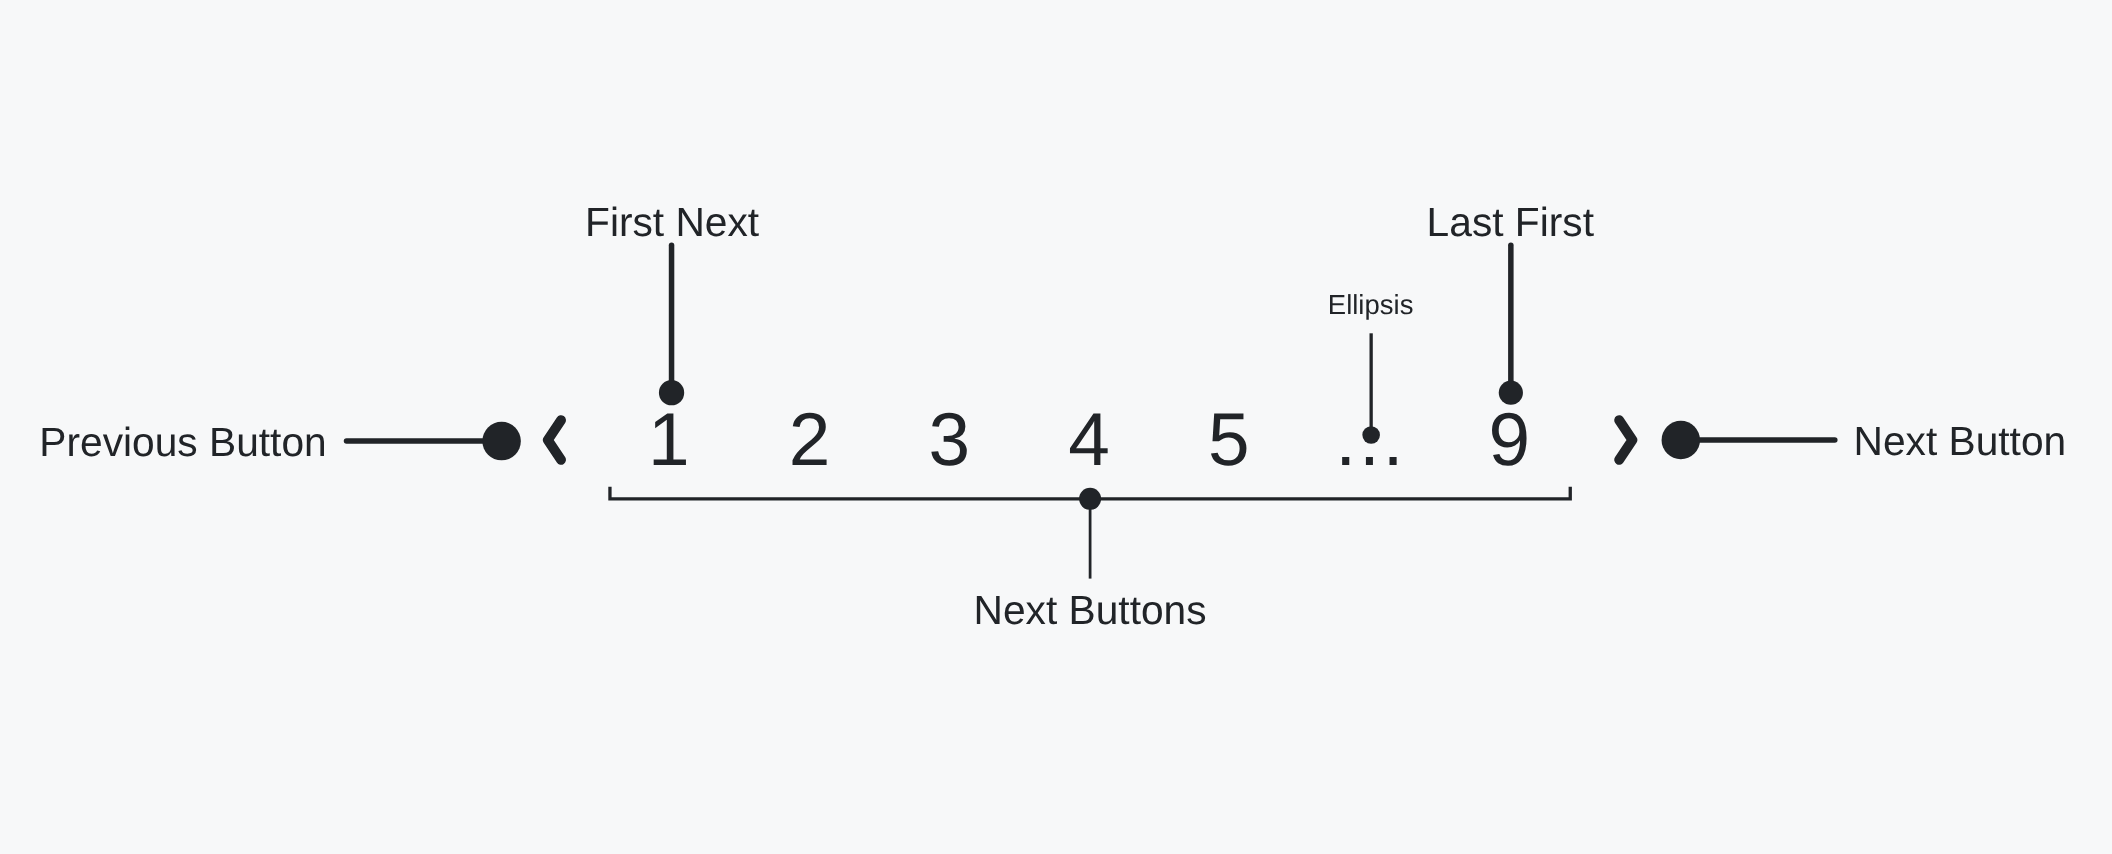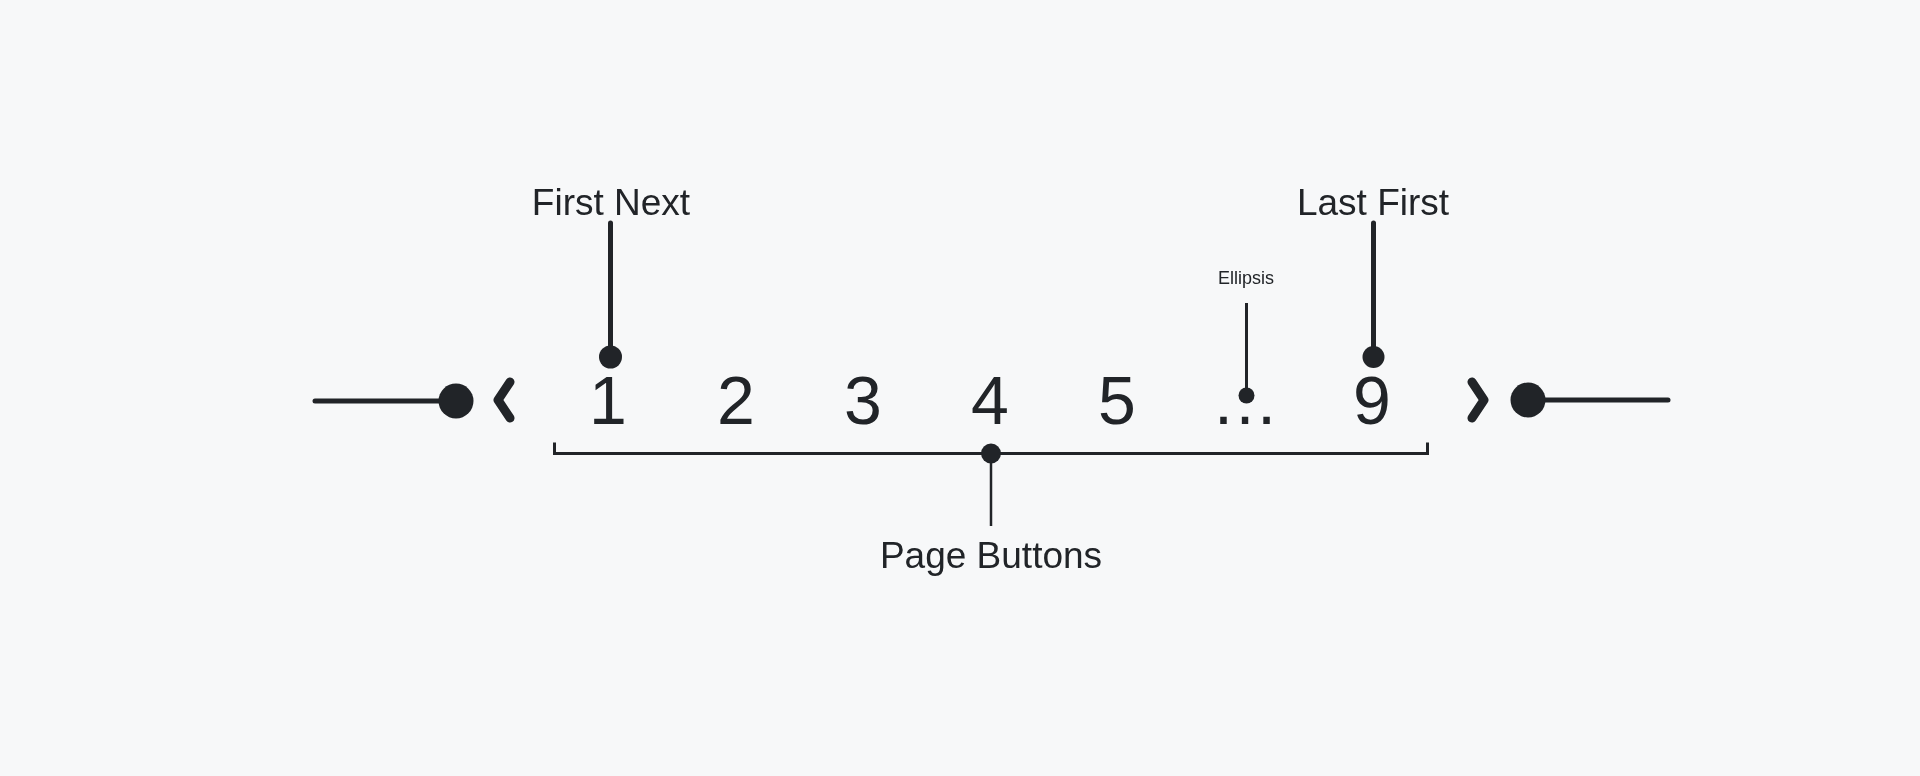--- a/index.html
+++ b/index.html
@@ -26,21 +26,21 @@
   .overlay circle { fill: var(--ink); }
   .label {
     position: absolute;
     font-size: 37px;
     line-height: 1;
     white-space: nowrap;
     color: var(--ink);
   }
   .label.centered { transform: translate(-50%, -50%); }
   .label.vcentered { transform: translateY(-50%); }
-  .label.small { font-size: 18px; text-align: right; }
+  .label.small { font-size: 25px; text-align: right; }
   .page-btn {
     position: absolute;
     top: 400px;
     transform: translate(-50%, -50%);
     font-size: 68px;
     line-height: 1;
     white-space: nowrap;
     color: var(--ink);
     background: none;
     border: none;
@@ -84,24 +84,26 @@
     <circle cx="1373.5" cy="357" r="11"></circle>
 
     <line x1="1246.5" y1="303" x2="1246.5" y2="389" stroke-width="3"></line>
     <circle cx="1246.5" cy="395.5" r="8"></circle>
 
     <path d="M 554.5 442.5 L 554.5 453.5 L 1427.5 453.5 L 1427.5 442.5" fill="none" stroke-width="3"></path>
     <circle cx="991" cy="453.5" r="10"></circle>
     <line x1="991" y1="462" x2="991" y2="526" stroke-width="2.5"></line>
   </svg>
 
+  <div class="label vcentered" style="right:1623px; top:402px;">Previous Button</div>
+  <div class="label vcentered" style="left:1685px; top:401px;">Next Button</div>
   <div class="label centered" style="left:611px; top:202px;">First Next</div>
   <div class="label centered" style="left:1373px; top:202px;">Last First</div>
   <div class="label centered small" style="left:1246px; top:278px;">Ellipsis</div>
-  <div class="label centered" style="left:991px; top:555px;">Page Buttons</div>
+  <div class="label centered" style="left:991px; top:555px;">Next Buttons</div>
 
   <button class="nav-btn" style="left:489px; top:377px;">
     <svg width="30" height="46" viewBox="0 0 30 46">
       <polyline points="21,5 9,23 21,41"></polyline>
     </svg>
   </button>
 
   <button class="page-btn" style="left:608px;">1</button>
   <button class="page-btn" style="left:736px;">2</button>
   <button class="page-btn" style="left:863px;">3</button>

